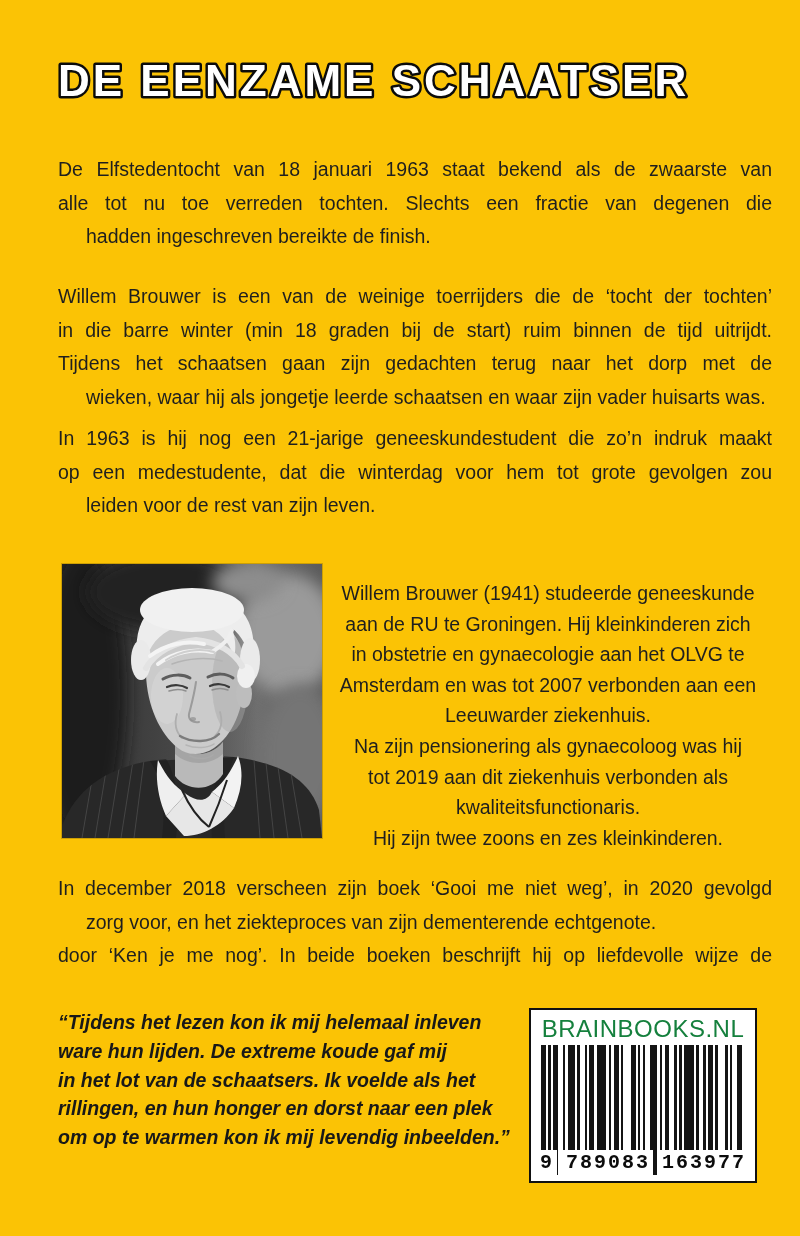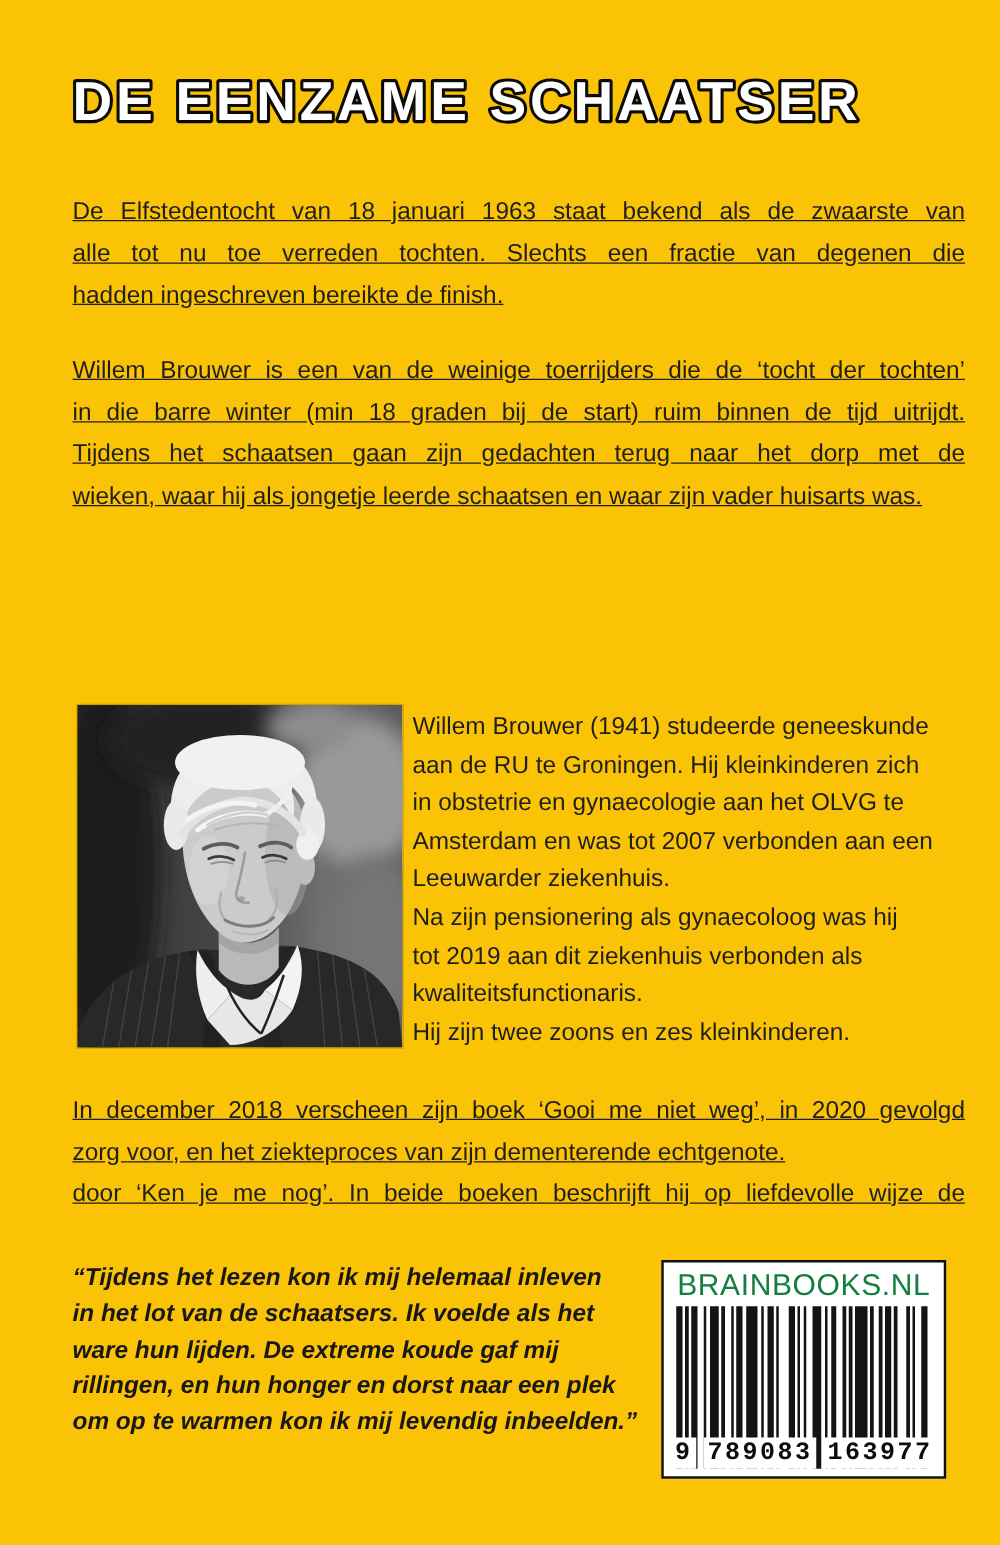--- a/index.html
+++ b/index.html
@@ -9,29 +9,29 @@
     font-family:"Liberation Sans", sans-serif;
     color:#1f1f1f;
   }
   .title-svg{position:absolute; left:56px; top:52px; width:712px; height:66px;}
   .title-svg text{
     font-family:"Liberation Sans", sans-serif;
     font-weight:bold; font-size:44px; letter-spacing:3px;
     fill:#ffffff; stroke:#0b0b0b; stroke-width:5px;
     paint-order:stroke; stroke-linejoin:round;
   }
-  .para{position:absolute; left:58px; width:714px; font-size:19.5px; line-height:33.5px;text-decoration:underline;}
+  .para{position:absolute; left:58px; width:714px; font-size:19.5px; line-height:33.5px;}
   .jst .ln{text-align:justify; text-align-last:justify;}
-  .jst .ln-last{text-align-last:left;}
+  .jst .ln-last{text-align-last:left;margin-left:28px;}
   #para-1{top:153px;}
   #para-2{top:280px;}
   #para-3{top:422px;}
   #para-books{top:872px;}
   .photo{position:absolute; left:62px; top:564px; width:260px; height:274px; box-shadow:0 0 0 1px rgba(0,0,0,.18);}
-  .bio{position:absolute; left:330px; top:566px; width:436px; font-size:19.5px; line-height:30.6px;}
+  .bio{position:absolute; left:330px; top:578px; width:436px; font-size:19.5px; line-height:30.6px;text-align:center;}
   .quote{
     position:absolute; left:58px; top:1008px; width:482px;
     font-size:19.5px; line-height:28.8px;
     font-style:italic; font-weight:bold; color:#181818;
   }
   .attribution{position:absolute; left:58px; top:1150px; width:480px; font-size:19.5px;}
   .barcode-box{
     position:absolute; left:529px; top:1008px; width:228px; height:175px;
     background:#ffffff; border:2px solid #111; box-sizing:border-box;
   }
@@ -64,20 +64,25 @@
   <div class="para jst" id="para-1">
       <div class="ln">De Elfstedentocht van 18 januari 1963 staat bekend als de zwaarste van</div>
       <div class="ln">alle tot nu toe verreden tochten. Slechts een fractie van degenen die</div>
       <div class="ln ln-last">hadden ingeschreven bereikte de finish.</div>
     </div>
   <div class="para jst" id="para-2">
       <div class="ln">Willem Brouwer is een van de weinige toerrijders die de ‘tocht der tochten’</div>
       <div class="ln">in die barre winter (min 18 graden bij de start) ruim binnen de tijd uitrijdt.</div>
       <div class="ln">Tijdens het schaatsen gaan zijn gedachten terug naar het dorp met de</div>
       <div class="ln ln-last">wieken, waar hij als jongetje leerde schaatsen en waar zijn vader huisarts was.</div>
+    </div>
+  <div class="para jst" id="para-3">
+      <div class="ln">In 1963 is hij nog een 21-jarige geneeskundestudent die zo’n indruk maakt</div>
+      <div class="ln">op een medestudente, dat die winterdag voor hem tot grote gevolgen zou</div>
+      <div class="ln ln-last">leiden voor de rest van zijn leven.</div>
     </div>
 
   <svg class="photo" viewBox="0 0 260 274">
     <defs>
       <linearGradient id="pbg" x1="0" y1="0" x2="1" y2="0">
         <stop offset="0" stop-color="#2e2e2e"></stop>
         <stop offset="0.45" stop-color="#474747"></stop>
         <stop offset="0.75" stop-color="#6e6e6e"></stop>
         <stop offset="1" stop-color="#5a5a5a"></stop>
       </linearGradient>
@@ -170,22 +175,22 @@
     </div>
 
   <div class="para jst" id="para-books">
       <div class="ln">In december 2018 verscheen zijn boek ‘Gooi me niet weg’, in 2020 gevolgd</div>
       <div class="ln ln-last">zorg voor, en het ziekteproces van zijn dementerende echtgenote.</div>
       <div class="ln">door ‘Ken je me nog’. In beide boeken beschrijft hij op liefdevolle wijze de</div>
     </div>
 
   <div class="quote">
       <div class="ln">“Tijdens het lezen kon ik mij helemaal inleven</div>
+      <div class="ln">ware hun lijden. De extreme koude gaf mij</div>
       <div class="ln">in het lot van de schaatsers. Ik voelde als het</div>
-      <div class="ln">ware hun lijden. De extreme koude gaf mij</div>
       <div class="ln">rillingen, en hun honger en dorst naar een plek</div>
       <div class="ln ln-last">om op te warmen kon ik mij levendig inbeelden.”</div>
     </div>
 
 
   <div class="barcode-box">
     <div class="barcode-label">BRAINBOOKS.NL</div>
     <div class="bars" id="bars">
         <div class="bar" style="width: 2.38095%;"></div>
         <div class="gap" style="width: 1.19048%;"></div>

